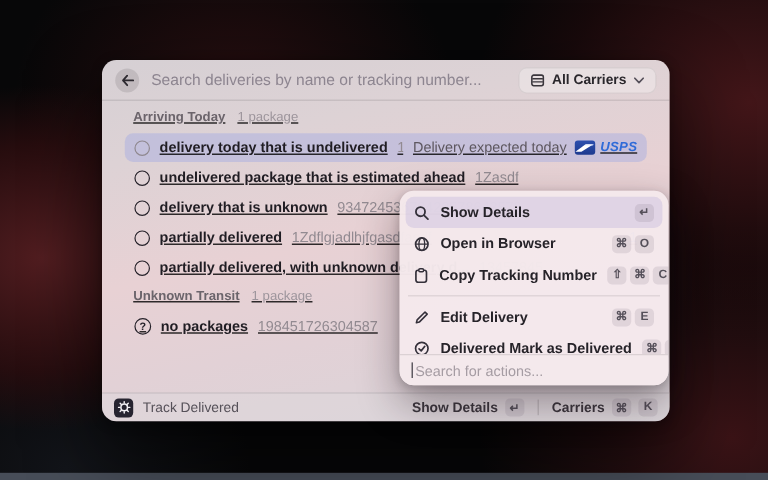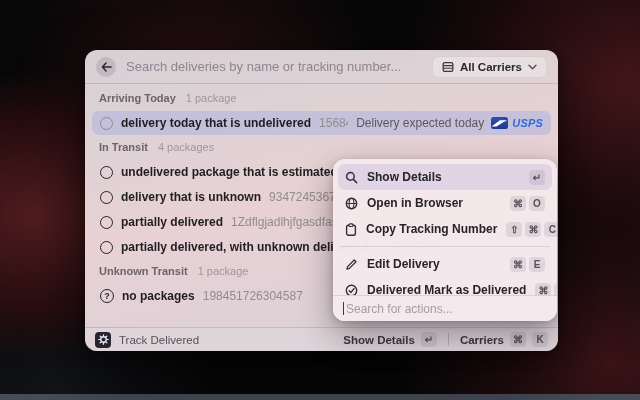--- a/index.html
+++ b/index.html
@@ -36,21 +36,21 @@
   }
   .search-input::placeholder { color:#8d8590; }
   .dropdown {
     flex:0 0 auto; display:flex; align-items:center; gap:6px; height:22px; padding:0 9px;
     background:rgba(255,255,255,.30); border:1px solid rgba(0,0,0,.07); border-radius:7px;
   }
   .dropdown-label { font-size:11.5px; font-weight:700; color:#2a272c; }
   .hdr-divider { height:1px; background:rgba(0,0,0,.12); }
 
   
-  .list { padding:2px 7px 0; }
+  .list { padding:2px 19px 0;text-decoration:underline; }
   .section-head { display:flex; align-items:baseline; gap:10px; padding:0 7px; margin:6px 0 3px; height:16px; }
   .section-head:first-child { margin-top:6px; }
   .section-title { font-size:11px; font-weight:700; color:#6b646b; }
   .section-count { font-size:11px; color:#9d959c; }
   .row {
     display:flex; align-items:center; gap:8px; height:24px; padding:0 8px;
     border-radius:7px; margin-bottom:1px;
   }
   .row.selected { background:rgba(168,173,226,.48);justify-content:flex-end; }
   .row-title { font-size:12px; font-weight:600; color:#201d23; white-space:nowrap; }
@@ -175,24 +175,20 @@
               <svg width="17" height="12" viewBox="0 0 17 12">
                   <path d="M0.5 9.5 L9 3.2 H15.5 L5.5 9.5 Z" fill="#ffffff"></path>
                   <path d="M9.5 3.2 L16 3.2 L15 4.4 L8.3 4.4 Z" fill="#d9e4ff" opacity=".6"></path>
                 </svg>
             </span>
             <span class="usps-text">USPS</span>
           </span>
         </span>
       </div>
 
-      <div class="section-head">
-        <span class="section-title">In Transit</span>
-        <span class="section-count">4 packages</span>
-      </div>
       <div class="row">
         <span class="circle-icon circle-bold"></span>
         <span class="row-title">undelivered package that is estimated ahead</span>
         <span class="row-tracking">1Zasdf</span>
       </div>
       <div class="row">
         <span class="circle-icon circle-bold"></span>
         <span class="row-title">delivery that is unknown</span>
         <span class="row-tracking">93472453678423578643578</span>
       </div>

